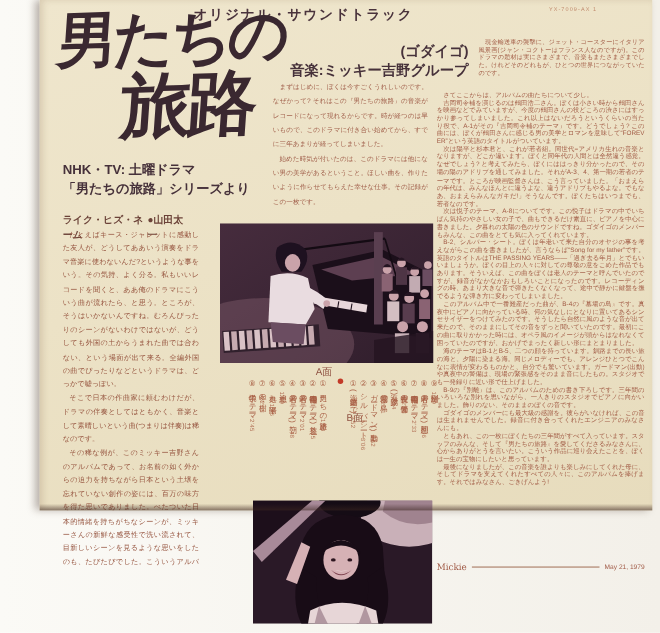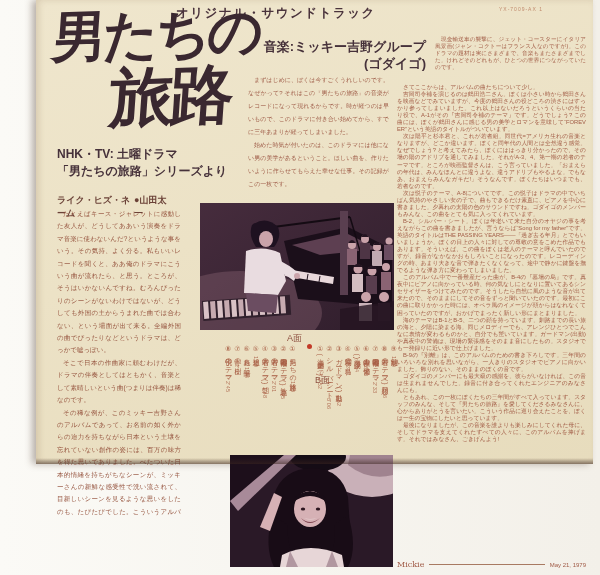--- a/index.html
+++ b/index.html
@@ -36,38 +36,38 @@
   .lbl-b{left:279px;top:330px;margin-top:44px;}
   .dot{left:271px;top:344px;width:5px;height:5px;border-radius:50%;background:#c23a28;}
   .tracks{top:345px;height:126px;display:flex;align-items:flex-start;}
   .tr-a{left:188px;}
   .tr-b{left:280px;}
   .track{writing-mode:vertical-rl;text-orientation:mixed;width:9.2px;height:126px;
     font-size:7px;line-height:9.2px;letter-spacing:.3px;color:#a85e44;}
   .track .dur{font-size:5.5px;opacity:.85;margin-top:2px;}
   .essay{left:361px;top:84px;width:189px;height:448px;overflow:hidden;font-size:5.8px;
     line-height:7.05px;color:#a25c46;text-align:justify;word-break:break-all;}
-  .sig{left:361px;top:560px;width:189px;display:flex;align-items:center;color:#a05a46;}
+  .sig{left:361px;top:511px;width:189px;display:flex;align-items:center;color:#a05a46;}
   .sig .name{font-family:"DejaVu Serif","Liberation Serif",serif;font-size:8px;}
   .sig .rule{flex:1;border-top:1px solid #a87a62;margin:0 5px;height:0;}
   .sig .date{font-size:6px;}
 </style>
 </head>
 <body>
 
 <div class="page">
 
   <div class="abs catalog">YX-7009-AX 1</div>
   <div class="abs topline">オリジナル・サウンドトラック</div>
   <div class="abs title-l title1">男たちの</div>
   <div class="abs title-l title2">旅路</div>
 
   <div class="abs credit">
+    <div>(ゴダイゴ)</div>
     <div>音楽:ミッキー吉野グループ</div>
-    <div>(ゴダイゴ)</div>
   </div>
 
   <div class="abs topright">
 
   <p>現金輸送車の襲撃に、ジェット・コースターにイタリア風景画(ジャン・コクトーはフランス人なのですが)。このドラマの題材は実にさまざまで、音楽もまたさまざまでした。けれどそのどれもが、ひとつの世界につながっていたのです。</p>
     </div>
 
   <div class="abs intro">
 
   <p>まずはじめに、ぼくは今すごくうれしいのです。なぜかって? それはこの『男たちの旅路』の音楽がレコードになって現れるからです。時が経つのは早いもので、このドラマに付き合い始めてから、すでに三年あまりが経ってしまいました。</p>

